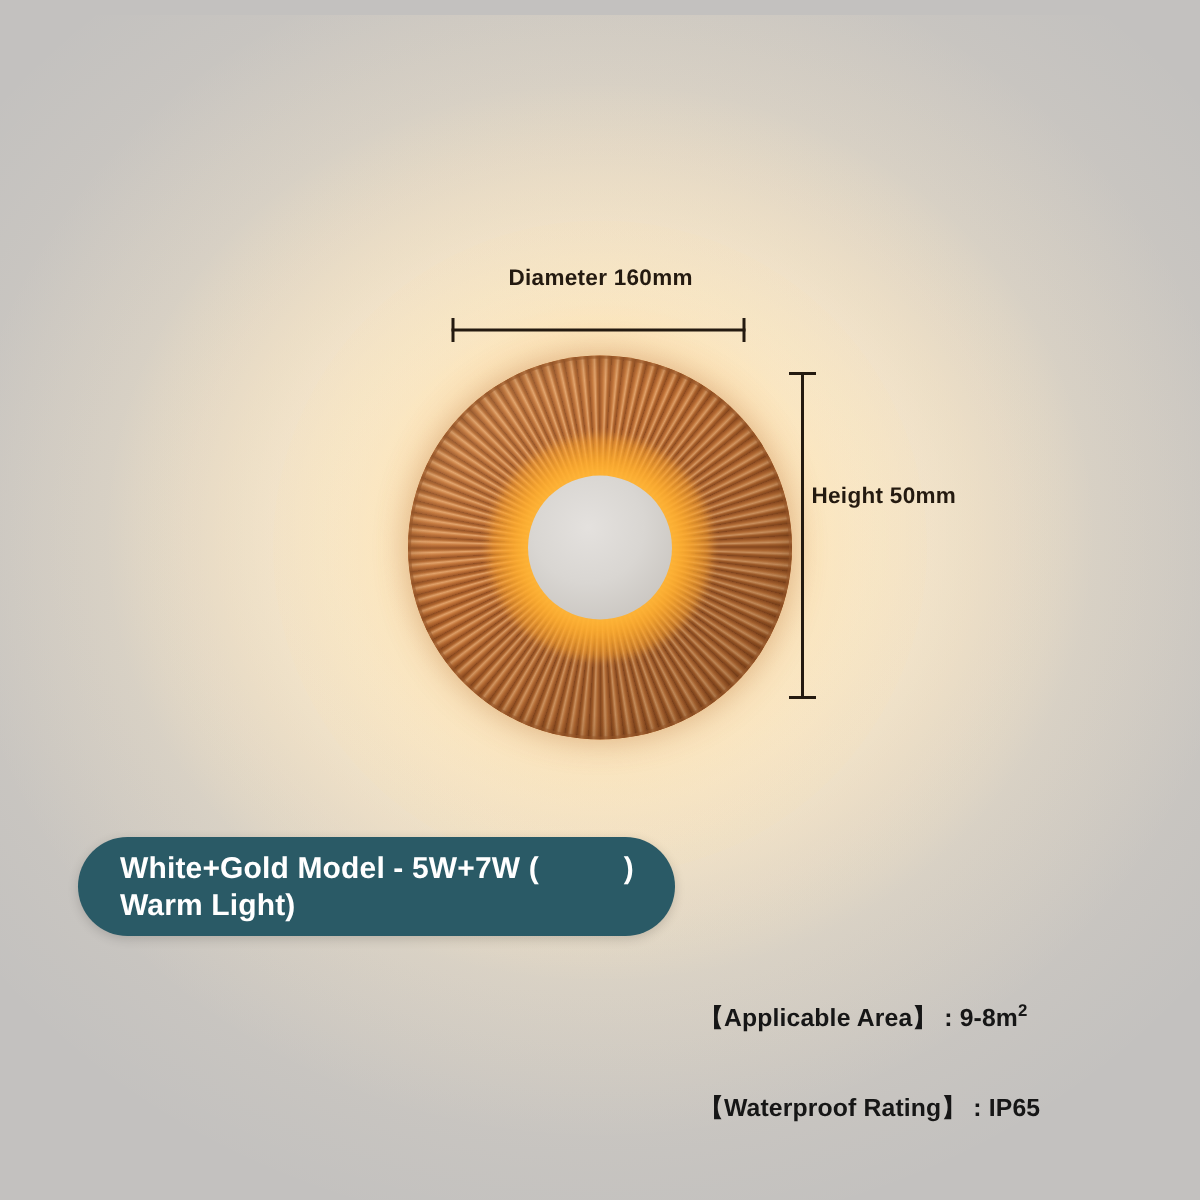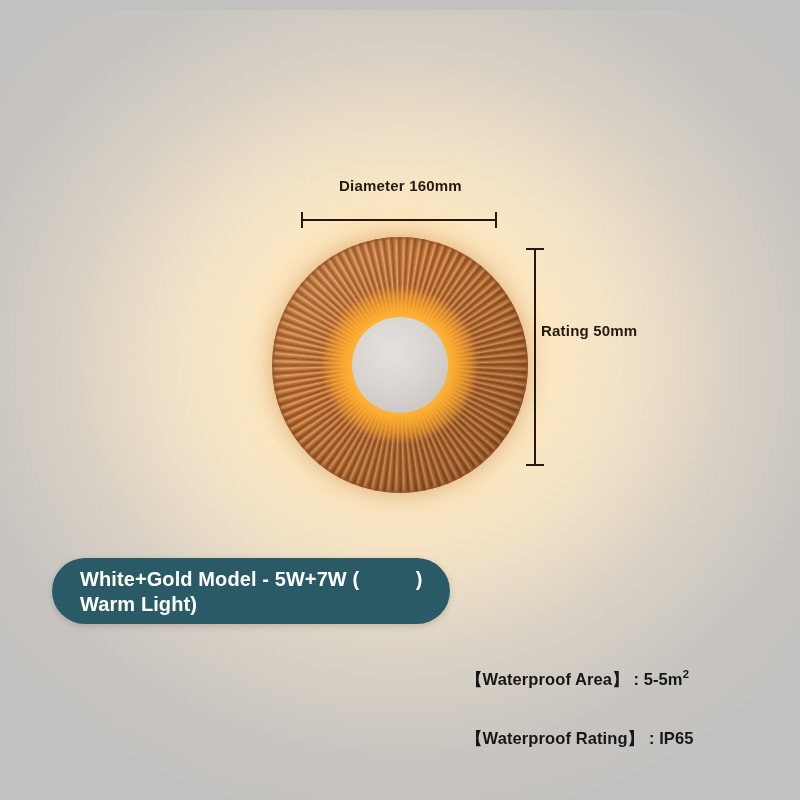--- a/index.html
+++ b/index.html
@@ -270,30 +270,30 @@
       <div class="lamp-shade"></div>
       <div class="lamp-rim"></div>
     </div>
     <div class="lamp-emitter-glow"></div>
     <div class="lamp-center"></div>
   </div>
 
   <div class="dim-label" id="diameter-label">Diameter 160mm</div>
   <div class="dim-line-h"></div>
 
-  <div class="dim-label" id="height-label">Rating 50mm</div>
+  <div class="dim-label" id="height-label">Height 50mm</div>
   <div class="dim-line-v"></div>
 
   <div id="model-banner">
     <div id="model-banner-text">White+Gold&nbsp;Model&nbsp;-&nbsp;5W+7W&nbsp;(&nbsp;&nbsp;&nbsp;&nbsp;&nbsp;&nbsp;&nbsp;&nbsp;&nbsp;&nbsp;)<br>Warm&nbsp;Light)</div>
   </div>
 
 
   <div class="spec" id="spec-area">
-    <span class="key">【Waterproof Area】</span><span class="sep"> : </span><span class="val">5-5m</span><sup>2</sup>
+    <span class="key">【Applicable Area】</span><span class="sep"> : </span><span class="val">9-8m</span><sup>2</sup>
   </div>
 
 
   <div class="spec" id="spec-water">
     <span class="key">【Waterproof Rating】</span><span class="sep"> : </span><span class="val">IP65</span>
   </div>
 
 </div>
 
 </body></html>

